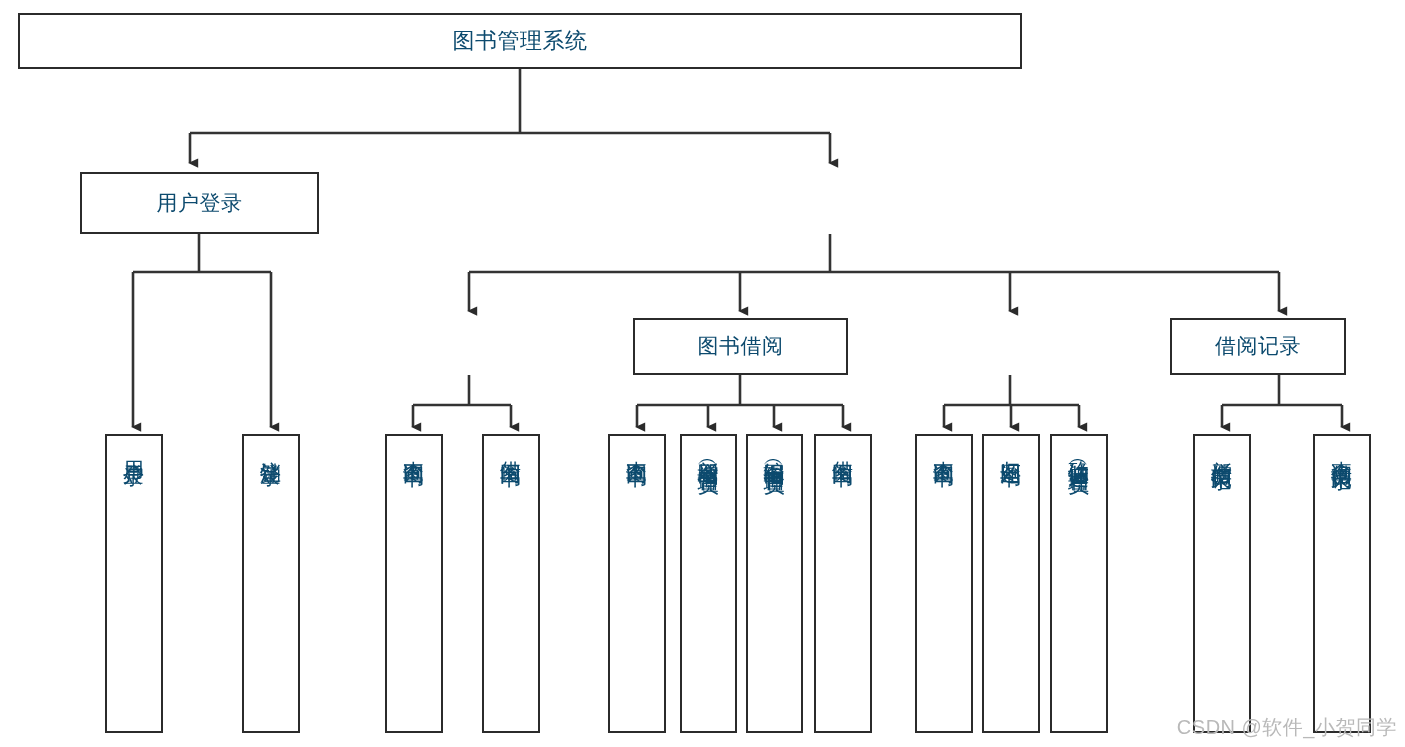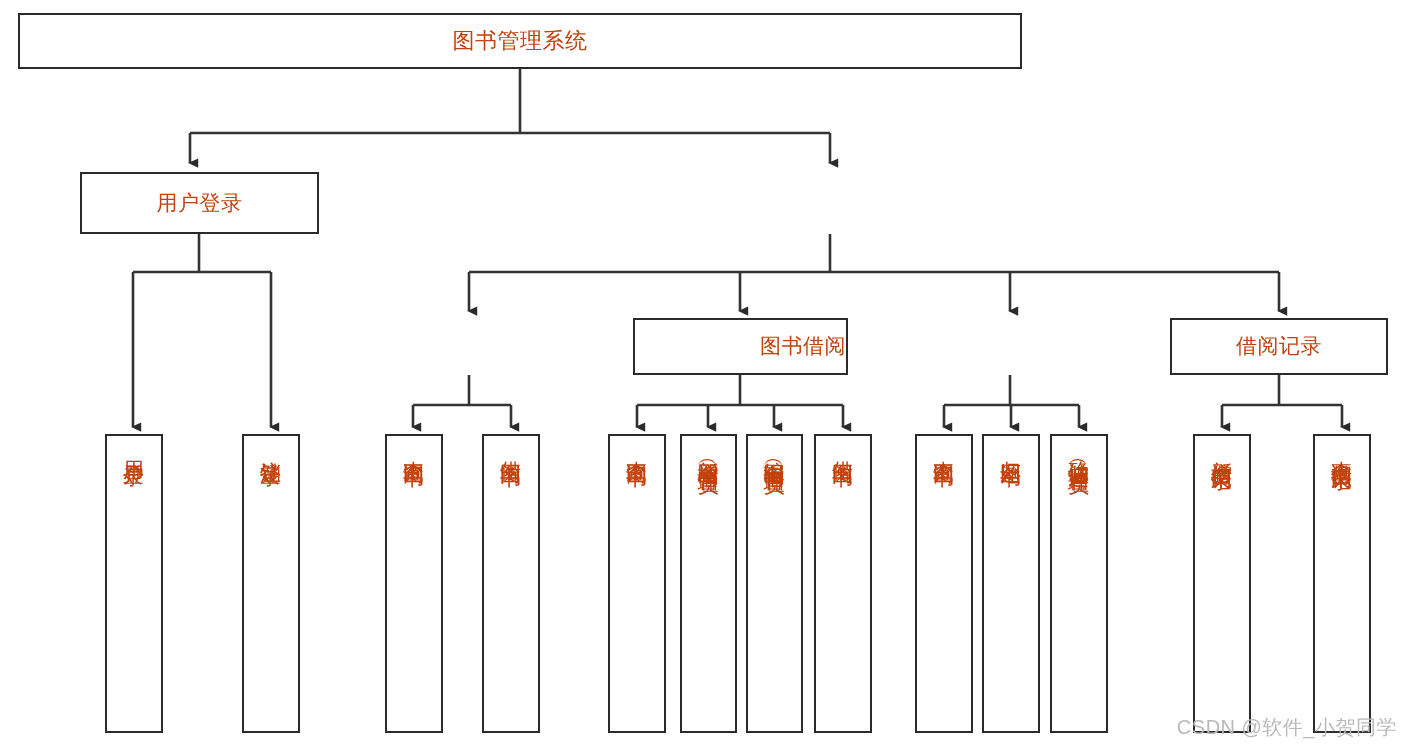--- a/index.html
+++ b/index.html
@@ -29,21 +29,21 @@
     pointer-events: none;
   }
   .node {
     position: absolute;
     box-sizing: border-box;
     border: 2px solid #2b2b2b;
     background: #ffffff;
     display: flex;
     align-items: center;
     justify-content: center;
-    color: #c2410c;
+    color: #0c4a6e;
   }
   .node .lbl {
     display: block;
     line-height: 1.18;
     letter-spacing: 0.5px;
     white-space: pre;
     text-align: center;
   }
   .node.horiz .lbl {
     writing-mode: horizontal-tb;
@@ -130,24 +130,24 @@
   </svg>
 
   <div class="node horiz root" style="left:18px; top:13px; width:1004px; height:56px;">
     <span class="lbl">图书管理系统</span>
   </div>
 
   <div class="node horiz" style="left:80px; top:172px; width:239px; height:62px;">
     <span class="lbl">用户登录</span>
   </div>
 
-  <div class="node horiz" style="left:633px; top:318px; width:215px; height:57px;justify-content:flex-end;">
+  <div class="node horiz" style="left:633px; top:318px; width:215px; height:57px;">
     <span class="lbl">图书借阅</span>
   </div>
-  <div class="node horiz" style="left:1170px; top:318px; width:218px; height:57px;">
+  <div class="node horiz" style="left:1170px; top:318px; width:176px; height:57px;">
     <span class="lbl">借阅记录</span>
   </div>
 
   <div class="node vert" style="left:105px; top:434px; width:58px; height:299px;">
     <span class="lbl">用户登录</span>
   </div>
   <div class="node vert" style="left:242px; top:434px; width:58px; height:299px;">
     <span class="lbl">注销登录</span>
   </div>
 

